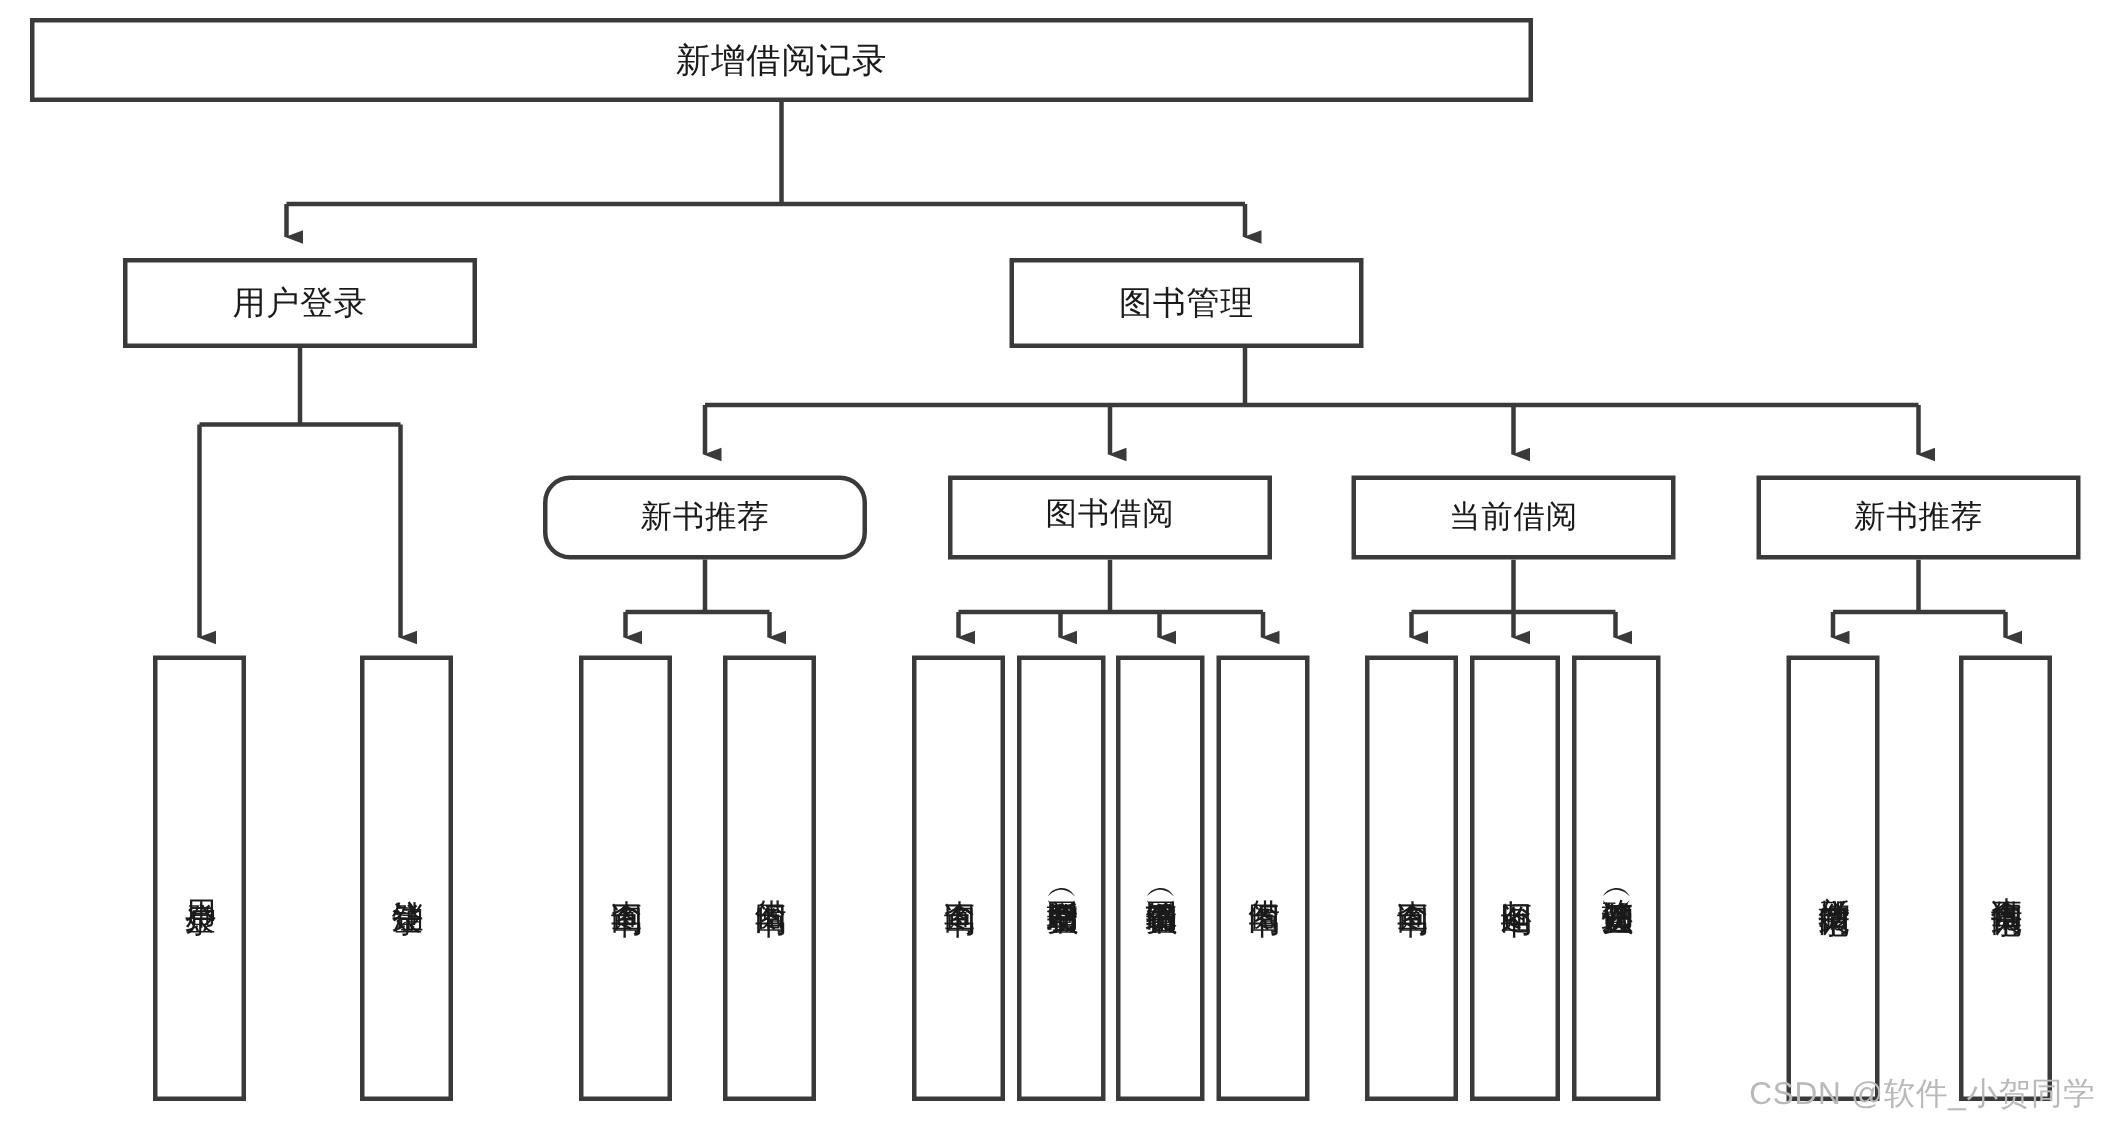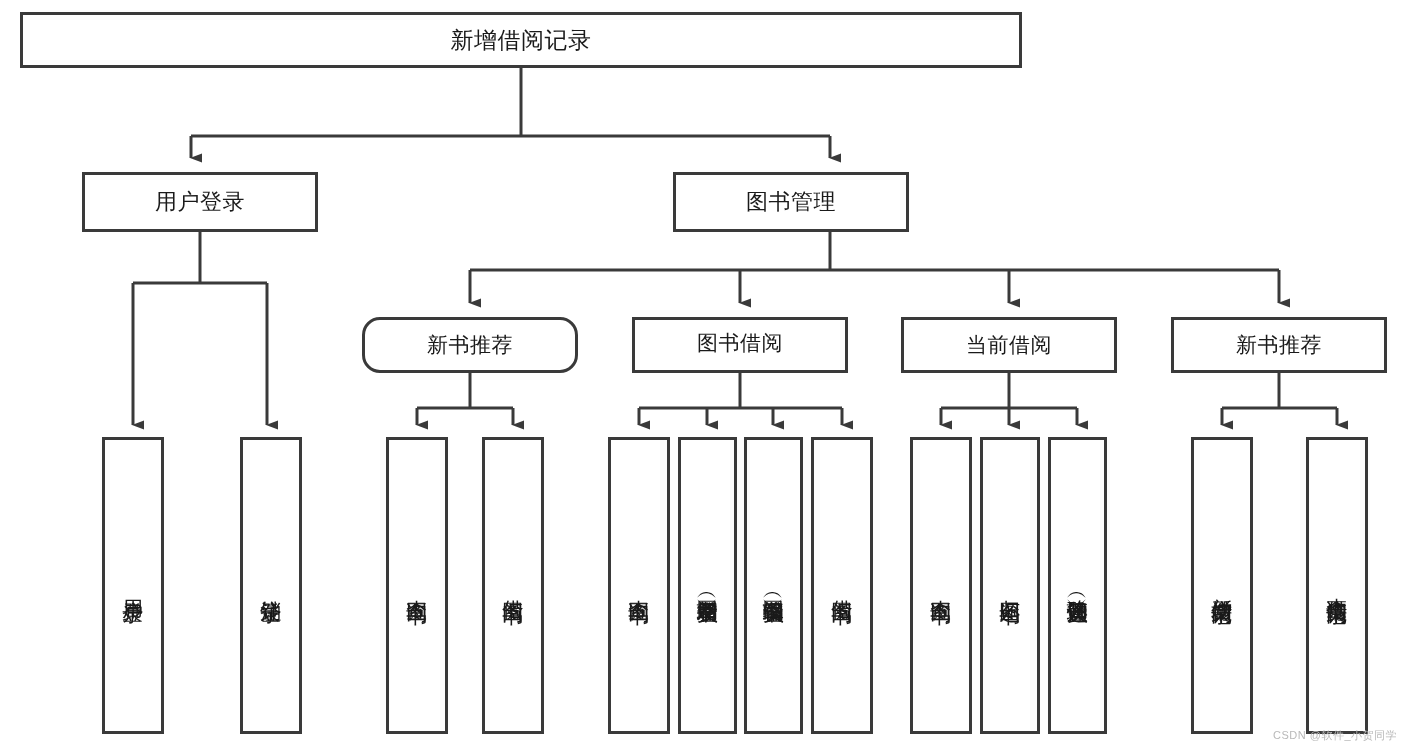--- a/index.html
+++ b/index.html
@@ -57,21 +57,21 @@
     max-height: 268px;
   }
   .node.leaf.tall .txt {
     max-height: 286px;
     letter-spacing: 0.5px;
   }
   .watermark {
     position: absolute;
     right: 8px;
     bottom: 4px;
-    font-size: 11px;
+    font-size: 21px;
     color: #b9b9b9;
     letter-spacing: 0.5px;
     white-space: nowrap;
   }
 </style>
 </head>
 <body>
 
 <div id="canvas">
 

